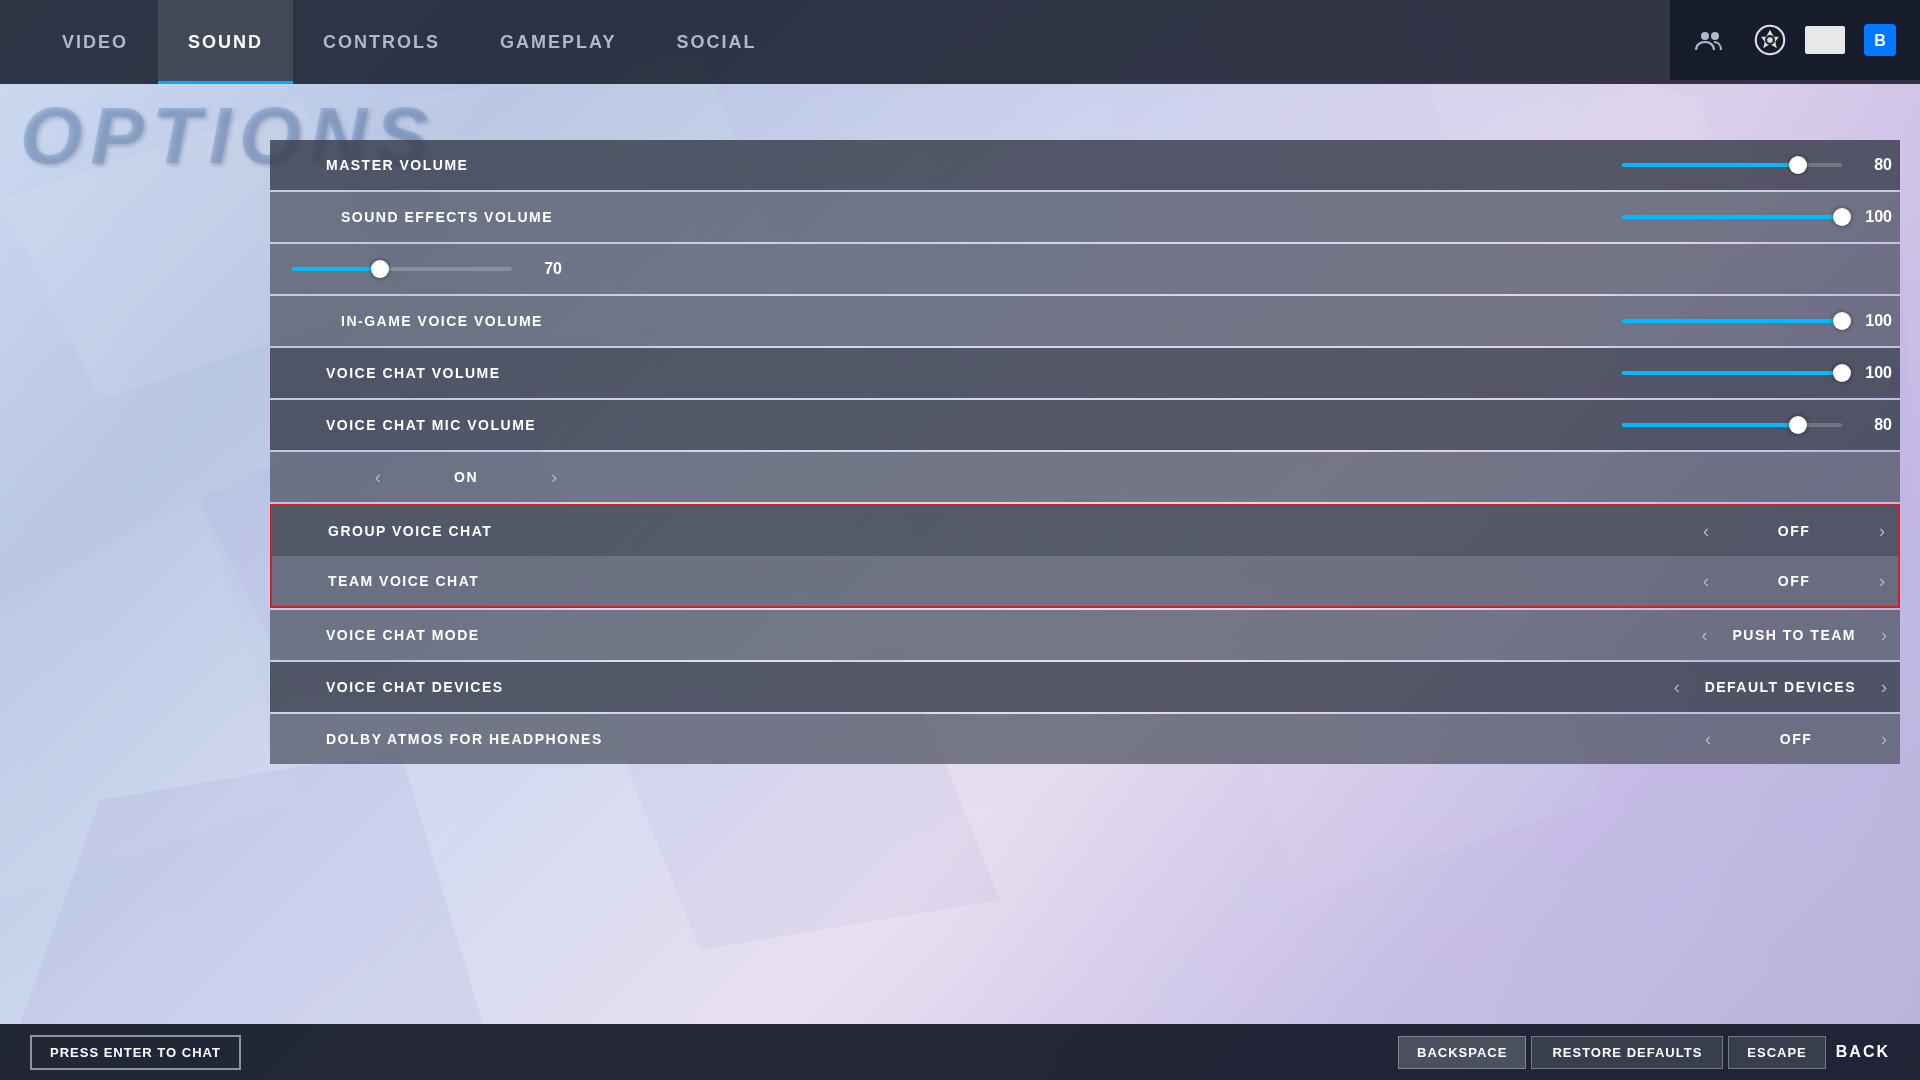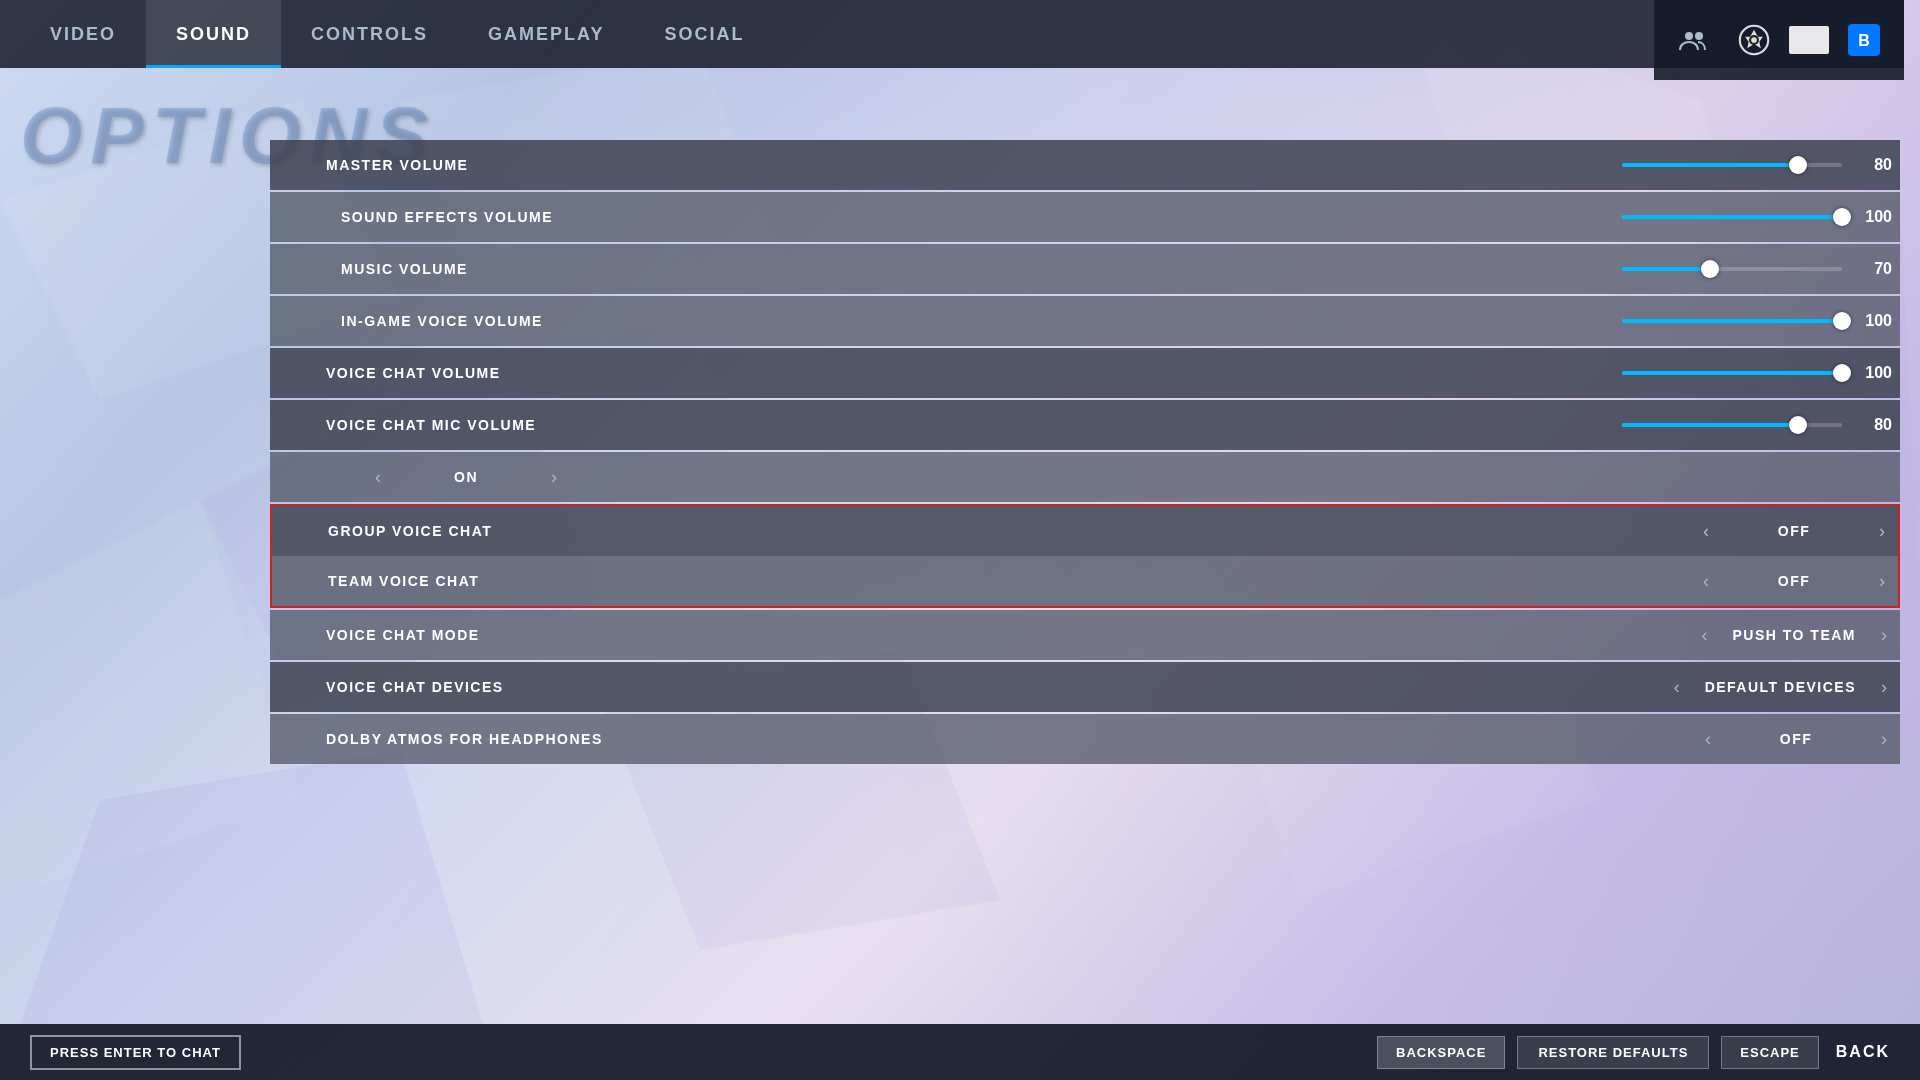--- a/index.html
+++ b/index.html
@@ -43,27 +43,27 @@
       inset: 0;
       width: 100%;
       height: 100%;
     }
 
     
     .top-nav {
       position: absolute;
       top: 0;
       left: 0;
-      right: 16px;
-      height: 68px;
+      right: 0;
+      height: 84px;
       background: rgba(20, 25, 40, 0.85);
       display: flex;
       align-items: center;
       z-index: 10;
-      padding: 0 20px;
+      padding: 0 32px;
     }
 
     .nav-tabs {
       display: flex;
       gap: 0;
       height: 100%;
       align-items: center;
     }
 
     .nav-tab {
@@ -289,21 +289,21 @@
       color: #ffffff;
       font-size: 13px;
       font-weight: bold;
       letter-spacing: 1px;
       text-transform: uppercase;
     }
 
     .bottom-right-btns {
       display: flex;
       align-items: center;
-      gap: 12px;
+      gap: 5px;
     }
 
     .key-btn {
       background: rgba(80, 85, 100, 0.9);
       border: 1px solid rgba(255,255,255,0.3);
       color: #ffffff;
       padding: 8px 18px;
       font-size: 13px;
       font-weight: bold;
       letter-spacing: 1px;
@@ -427,21 +427,20 @@
           <div class="slider-fill" style="width:100%">
             <div class="slider-thumb"></div>
           </div>
         </div>
         <span class="slider-value">100</span>
       </div>
     </div>
   </div>
 
   <div class="setting-row light indented">
-    <div class="setting-label">MUSIC VOLUME</div>
     <div class="setting-control">
       <div class="slider-container">
         <div class="slider-track">
           <div class="slider-fill" style="width:40%">
             <div class="slider-thumb"></div>
           </div>
         </div>
         <span class="slider-value">70</span>
       </div>
     </div>

